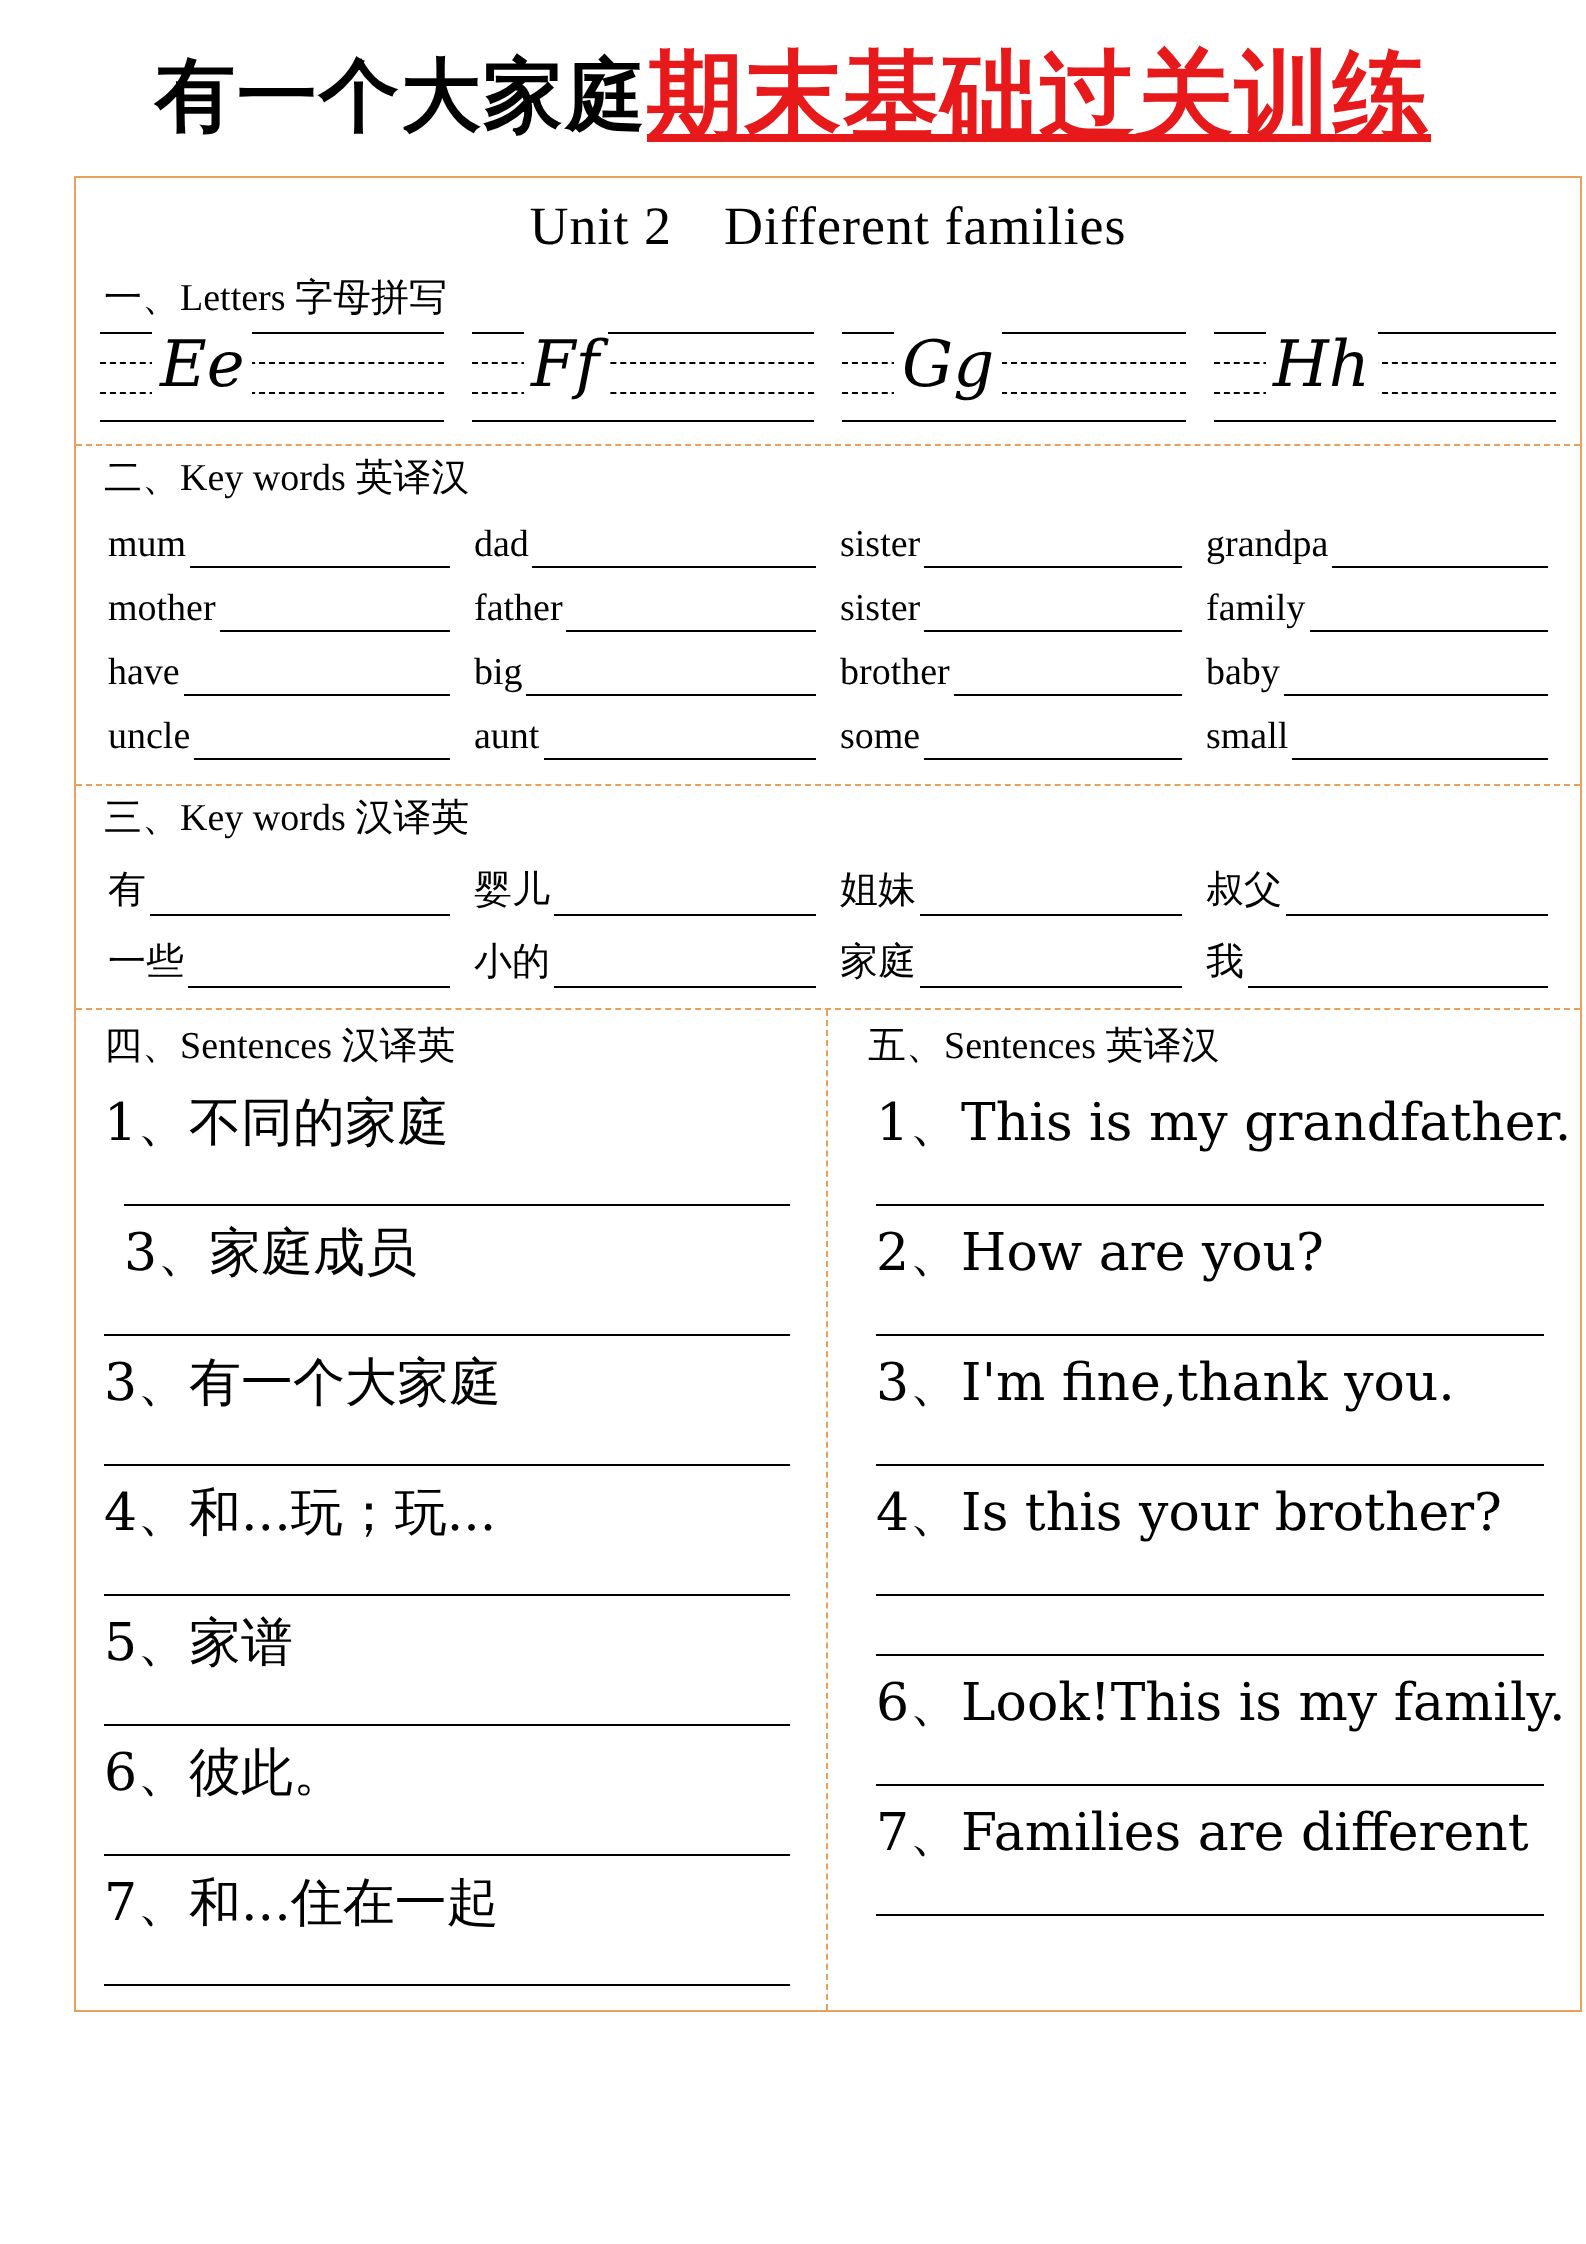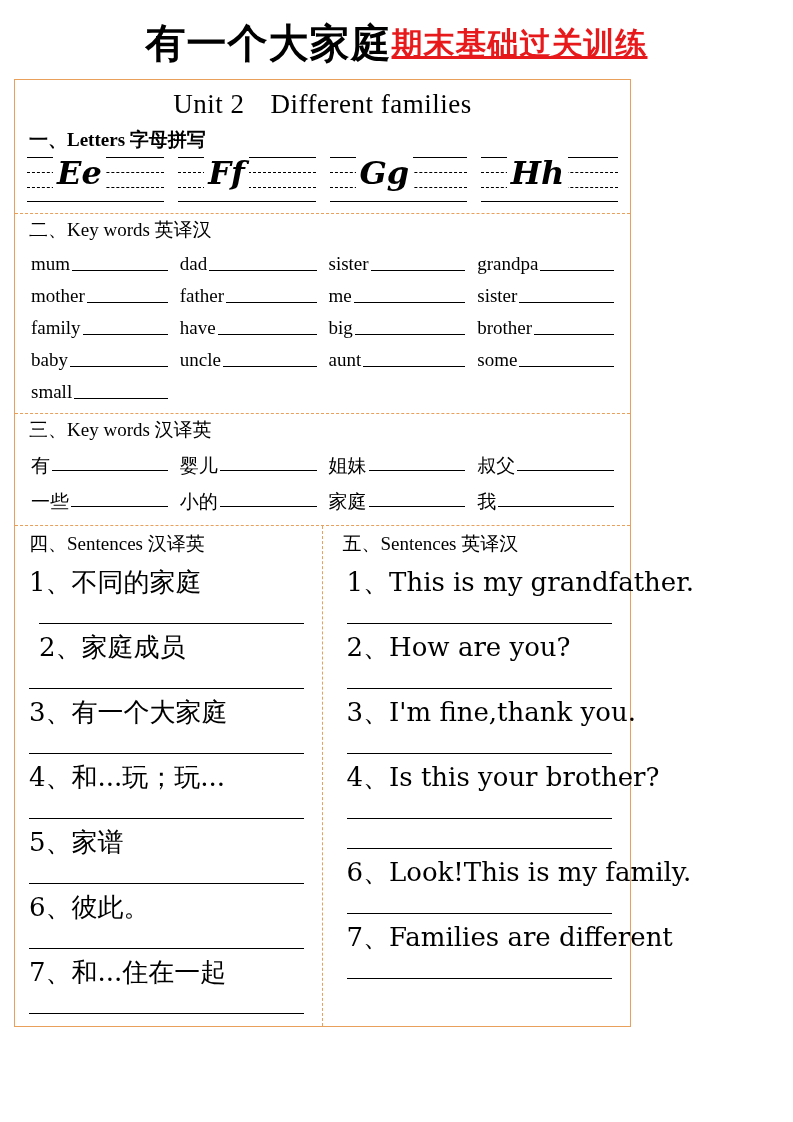--- a/index.html
+++ b/index.html
@@ -30,51 +30,51 @@
   }
   .title-black {
     font-family: "DejaVu Serif", serif;
     font-size: 40px;
     font-weight: bold;
     letter-spacing: 1px;
     vertical-align: middle;
   }
   .title-red {
     font-family: "DejaVu Serif", serif;
-    font-size: 31px;
+    font-size: 48px;
     font-weight: bold;
     color: #e8191b;
     text-decoration: underline;
     text-decoration-color: #e8191b;
     letter-spacing: 1px;
     vertical-align: middle;
   }
 
   
   .sheet {
-    margin: 0 14px;
+    margin: 0 37px;
     border: 1.5px solid #e8a05a;
     box-sizing: border-box;
-    width: 617px;
+    width: 754px;
     position: relative;
   }
 
   .unit-title {
     text-align: center;
     font-size: 27px;
     padding: 9px 0 4px 0;
     letter-spacing: 0.5px;
   }
   .unit-title .sp { display:inline-block; width: 26px; }
 
   .section {
     border-top: 1.5px dashed #e8a05a;
     box-sizing: border-box;
   }
-  .section.first { border-top: none; font-weight: bold; }
+  .section.first { border-top: none; }
 
   .sec-head {
     font-size: 19px;
     padding: 3px 0 2px 14px;
   }
 
   
   .letters-row {
     display: flex;
     padding: 0 12px 10px 12px;
@@ -112,20 +112,21 @@
     display: grid;
     grid-template-columns: repeat(4, 1fr);
     padding: 2px 10px 8px 10px;
     row-gap: 2px;
   }
   .word-item {
     font-size: 19px;
     padding: 6px 6px 2px 6px;
     white-space: nowrap;
     display: flex;
+    align-items: flex-end;
   }
   .word-item .w {
     padding-right: 2px;
   }
   .word-item .blank {
     flex: 1;
     border-bottom: 1.3px solid #000;
     height: 17px;
     min-width: 30px;
   }
@@ -231,24 +232,20 @@
 
         <div class="word-item">
             <span class="w">mother</span>
             <span class="blank"></span>
           </div>
         <div class="word-item">
             <span class="w">father</span>
             <span class="blank"></span>
           </div>
         <div class="word-item">
-            <span class="w">me</span>
-            <span class="blank"></span>
-          </div>
-        <div class="word-item">
             <span class="w">sister</span>
             <span class="blank"></span>
           </div>
 
         <div class="word-item">
             <span class="w">family</span>
             <span class="blank"></span>
           </div>
         <div class="word-item">
             <span class="w">have</span>
@@ -329,21 +326,21 @@
     </div>
 
     <div class="sentences">
       <div class="col left">
         <div class="sec-head cjk" style="padding-left:4px;">四、Sentences 汉译英</div>
         <div class="s-item">
             <div class="s-text">1、不同的家庭</div>
             <div class="s-line"></div>
           </div>
         <div class="s-item">
-            <div class="s-text" style="padding-left:14px;">2、家庭成员</div>
+            <div class="s-text" style="padding-left:14px;">3、家庭成员</div>
             <div class="s-line" style="margin-left:4px;"></div>
           </div>
         <div class="s-item">
             <div class="s-text">3、有一个大家庭</div>
             <div class="s-line" style="margin-left:4px;"></div>
           </div>
         <div class="s-item">
             <div class="s-text">4、和...玩；玩...</div>
             <div class="s-line" style="margin-left:4px;"></div>
           </div>

